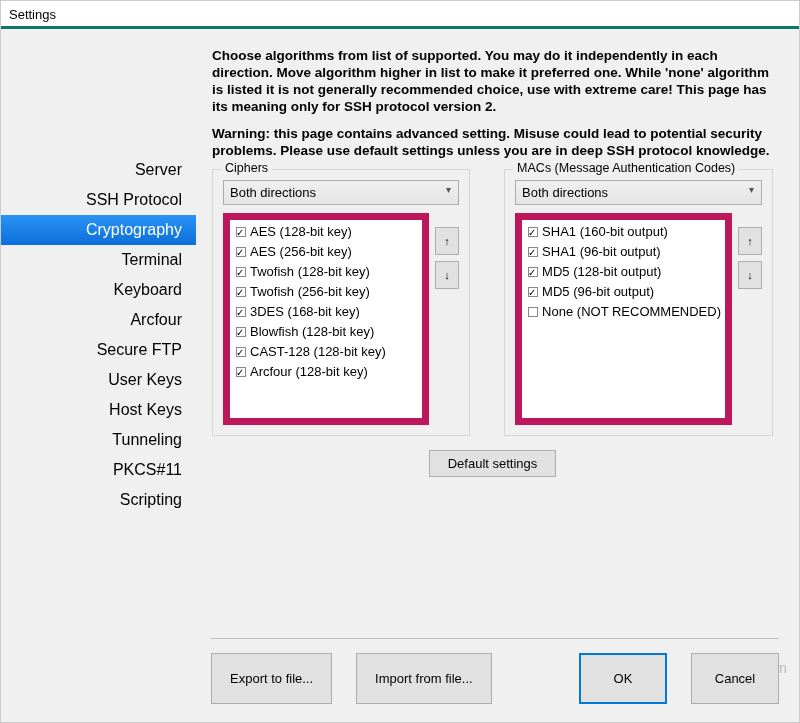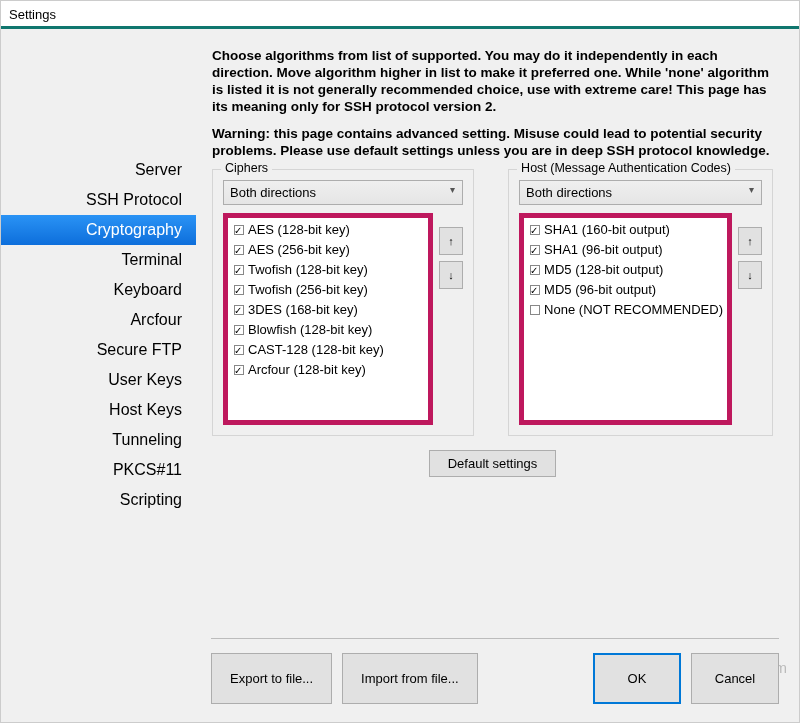--- a/index.html
+++ b/index.html
@@ -94,21 +94,21 @@
   pointer-events: none;
 }
 .list-row {
   display: flex;
   gap: 6px;
 }
 .listbox {
   flex: 1;
   height: 212px;
   background: #fff;
-  border: 5px solid #be185d;
+  border: 7px solid #be185d;
   overflow-y: scroll;
   padding: 2px 0;
 }
 .listbox.no-scroll { overflow-y: hidden; }
 .list-item {
   padding: 1px 4px 1px 6px;
   font-size: 13px;
   line-height: 18px;
   white-space: nowrap;
   cursor: default;
@@ -164,21 +164,21 @@
   right: 20px;
   bottom: 18px;
 }
 .bottom-bar hr {
   border: none;
   border-top: 1px solid #bcbcbc;
   margin-bottom: 14px;
 }
 .bottom-row {
   display: flex;
-  gap: 10px;
+  gap: 24px;
 }
 .bottom-row .spacer { flex: 1; }
 .watermark {
   position: absolute;
   right: 12px;
   bottom: 46px;
   font-size: 15px;
   color: #bbb;
   font-family: Arial, sans-serif;
 }
@@ -245,21 +245,21 @@
               <div class="list-item"><span class="chk on"></span><span>Arcfour (128-bit key)</span></div>
             </div>
           <div class="arrowcol">
             <button class="arrowbtn">↑</button>
             <button class="arrowbtn">↓</button>
           </div>
         </div>
       </div>
 
       <div class="group" style="flex:1">
-        <div class="group-label">Host (Message Authentication Codes)</div>
+        <div class="group-label">MACs (Message Authentication Codes)</div>
         <div class="combo-wrap">
           <select class="combo">
             <option>Both directions</option>
           </select>
         </div>
         <div class="list-row">
           <div class="listbox no-scroll" id="macs-list">
               <div class="list-item"><span class="chk on"></span><span>SHA1 (160-bit output)</span></div>
               <div class="list-item"><span class="chk on"></span><span>SHA1 (96-bit output)</span></div>
               <div class="list-item"><span class="chk on"></span><span>MD5 (128-bit output)</span></div>

